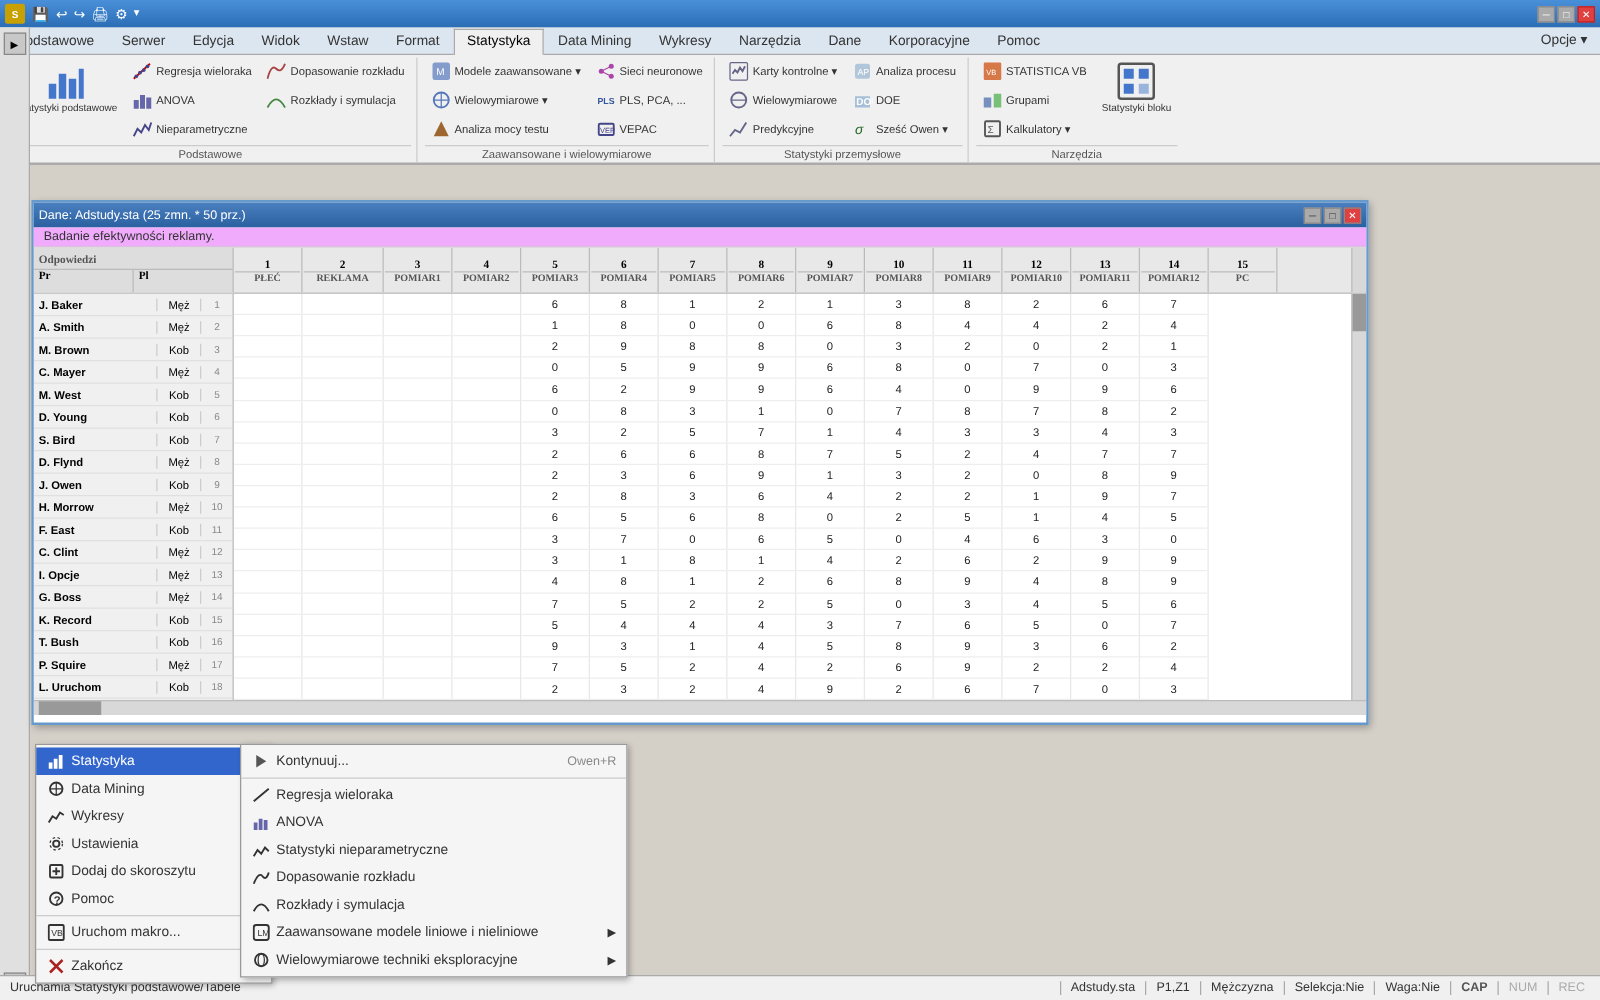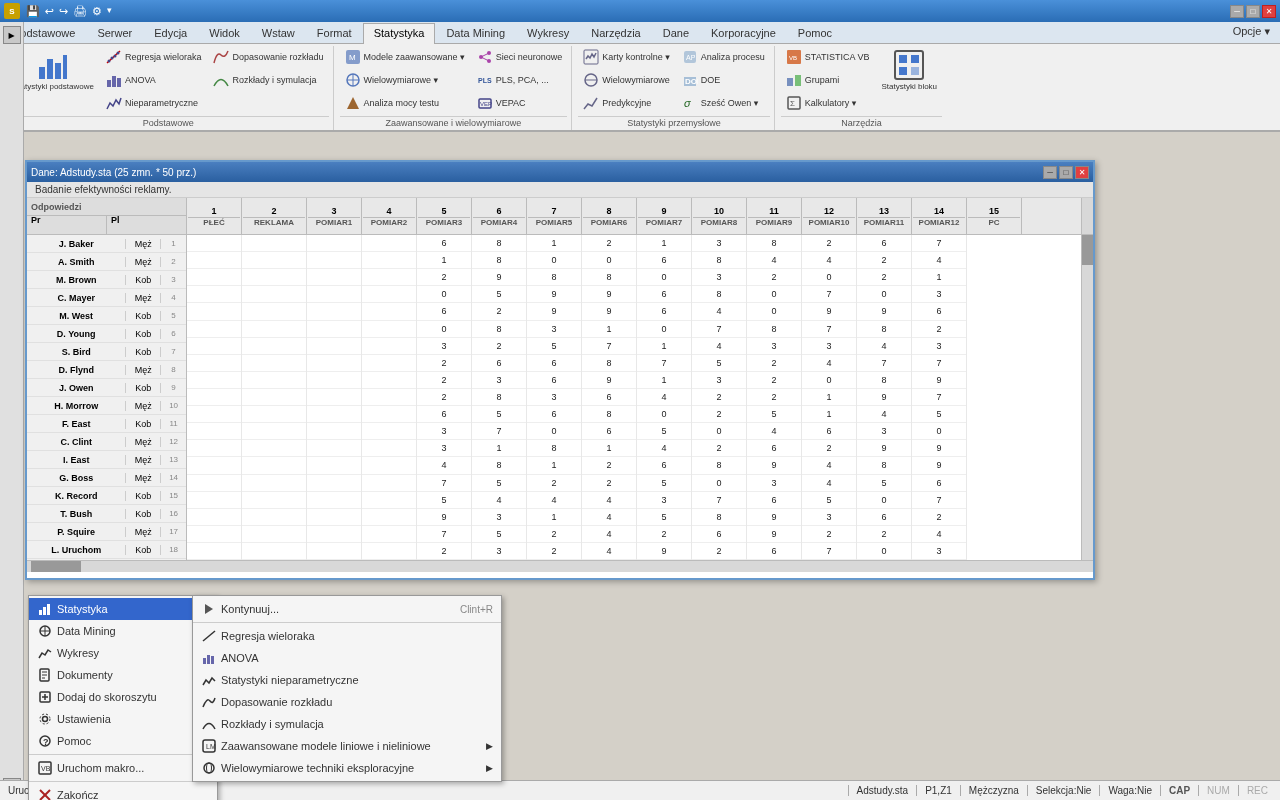--- a/index.html
+++ b/index.html
@@ -43,39 +43,39 @@
     #data-window-title {
       background: linear-gradient(to bottom, #4a7fc0, #2a5fa0);
       color: white; height: 20px;
       display: flex; align-items: center; justify-content: space-between;
       padding: 0 4px; font-size: 11px;
     }
     #data-window-title .dw-controls { display: flex; gap: 2px; }
     #data-window-title .dw-btn { width: 14px; height: 13px; background: #aaa; border: 1px solid #888; display: flex; align-items: center; justify-content: center; font-size: 8px; cursor: pointer; color: #333; }
     #data-window-title .dw-btn.close { background: #e04040; color: white; }
 
-    #data-subtitle { background: #e5e5e5; padding: 2px 8px; font-size: 10px; color: #333; border-bottom: 1px solid #ccc; }
+    #data-subtitle { background: #f0abfc; padding: 2px 8px; font-size: 10px; color: #333; border-bottom: 1px solid #ccc; }
 
     #spreadsheet { display: flex; flex-direction: column; overflow: hidden; height: calc(100% - 42px); }
-    #sheet-header { display: flex; background: #e8e8e8; border-bottom: 1px solid #bbb; font-size: 9px; font-weight: bold; }
+    #sheet-header { display: flex; background: #e8e8e8; border-bottom: 1px solid #bbb; font-size: 9px; font-weight: bold; font-family: Liberation Serif, serif; }
     .sh-corner { width: 160px; min-width: 160px; height: 36px; border-right: 1px solid #bbb; background: #ddd; display: flex; flex-direction: column; }
     .sh-corner-top { height: 18px; border-bottom: 1px solid #bbb; display: flex; align-items: center; padding: 0 4px; font-size: 9px; color: #555; }
     .sh-corner-bottom { height: 18px; display: flex; }
     .sh-corner-label { flex: 1; display: flex; align-items: center; padding-left: 4px; font-size: 9px; border-right: 1px solid #bbb; }
     .sh-corner-label2 { flex: 1; display: flex; align-items: center; padding-left: 4px; font-size: 9px; }
 
     .col-headers { display: flex; overflow: hidden; flex: 1; }
     .col-header { min-width: 55px; max-width: 55px; height: 36px; border-right: 1px solid #bbb; display: flex; flex-direction: column; align-items: center; justify-content: center; font-size: 9px; text-align: center; padding: 1px; }
     .col-header-num { font-weight: bold; border-bottom: 1px solid #bbb; width: 100%; text-align: center; padding: 1px 0; }
     .col-header-name { font-size: 8px; color: #555; }
 
     #sheet-body { display: flex; overflow: hidden; flex: 1; }
     .row-headers { width: 160px; min-width: 160px; overflow: hidden; background: #f0f0f0; border-right: 1px solid #bbb; }
     .row-header { height: 18px; display: flex; align-items: center; border-bottom: 1px solid #e0e0e0; font-size: 9px; }
-    .rh-name { width: 100px; padding: 0 4px; overflow: hidden; text-overflow: ellipsis; white-space: nowrap; border-right: 1px solid #ccc; font-weight: bold; text-align: center; }
+    .rh-name { width: 100px; padding: 0 4px; overflow: hidden; text-overflow: ellipsis; white-space: nowrap; border-right: 1px solid #ccc; font-weight: bold; }
     .rh-type { width: 35px; border-right: 1px solid #ccc; text-align: center; font-size: 9px; padding: 0 2px; }
     .rh-num { width: 25px; text-align: center; color: #888; font-size: 8px; }
     .data-col { display: flex; flex-direction: column; min-width: 55px; max-width: 55px; border-right: 1px solid #e8e8e8; }
     .data-cell { height: 18px; border-bottom: 1px solid #eeeeee; display: flex; align-items: center; justify-content: center; font-size: 9px; color: #222; }
 
     
     #main-context-menu {
       position: absolute; left: 28px; top: 595px;
       background: #f5f5f5; border: 1px solid #999;
       box-shadow: 2px 2px 5px rgba(0,0,0,0.3);
@@ -557,21 +557,21 @@
             <div class="rh-name">F. East</div>
             <div class="rh-type">Kob</div>
             <div class="rh-num">11</div>
           </div>
         <div class="row-header">
             <div class="rh-name">C. Clint</div>
             <div class="rh-type">Męż</div>
             <div class="rh-num">12</div>
           </div>
         <div class="row-header">
-            <div class="rh-name">I. East</div>
+            <div class="rh-name">I. Opcje</div>
             <div class="rh-type">Męż</div>
             <div class="rh-num">13</div>
           </div>
         <div class="row-header">
             <div class="rh-name">G. Boss</div>
             <div class="rh-type">Męż</div>
             <div class="rh-num">14</div>
           </div>
         <div class="row-header">
             <div class="rh-name">K. Record</div>
@@ -936,53 +936,41 @@
       <svg width="14" height="14" viewBox="0 0 14 14">
           <polyline points="1,12 4,7 7,9 10,4 13,6" stroke="#333" stroke-width="1.5" fill="none"></polyline>
         </svg>
     </div>
     <span>Wykresy</span>
     <span class="ctx-arrow">▶</span>
   </div>
   <div class="ctx-item">
     <div class="ctx-icon">
       <svg width="14" height="14" viewBox="0 0 14 14">
-          <rect x="2" y="1" width="9" height="12" rx="1" fill="none" stroke="#333" stroke-width="1.5"></rect>
-          <line x1="4" y1="4" x2="9" y2="4" stroke="#333" stroke-width="1"></line>
-          <line x1="4" y1="7" x2="9" y2="7" stroke="#333" stroke-width="1"></line>
-          <line x1="4" y1="10" x2="7" y2="10" stroke="#333" stroke-width="1"></line>
-        </svg>
-    </div>
-    <span>Dokumenty</span>
+          <circle cx="7" cy="7" r="2.5" fill="none" stroke="#333" stroke-width="1.5"></circle>
+          <circle cx="7" cy="7" r="5" fill="none" stroke="#333" stroke-width="1" stroke-dasharray="2,2"></circle>
+        </svg>
+    </div>
+    <span>Ustawienia</span>
     <span class="ctx-arrow">▶</span>
   </div>
   <div class="ctx-item">
     <div class="ctx-icon">
       <svg width="14" height="14" viewBox="0 0 14 14">
           <rect x="2" y="2" width="10" height="10" rx="1" fill="none" stroke="#333" stroke-width="1.5"></rect>
           <line x1="7" y1="4" x2="7" y2="10" stroke="#333" stroke-width="1.5"></line>
           <line x1="4" y1="7" x2="10" y2="7" stroke="#333" stroke-width="1.5"></line>
         </svg>
     </div>
     <span>Dodaj do skoroszytu</span>
     <span class="ctx-arrow">▶</span>
   </div>
   <div class="ctx-item">
     <div class="ctx-icon">
       <svg width="14" height="14" viewBox="0 0 14 14">
-          <circle cx="7" cy="7" r="2.5" fill="none" stroke="#333" stroke-width="1.5"></circle>
-          <circle cx="7" cy="7" r="5" fill="none" stroke="#333" stroke-width="1" stroke-dasharray="2,2"></circle>
-        </svg>
-    </div>
-    <span>Ustawienia</span>
-    <span class="ctx-arrow">▶</span>
-  </div>
-  <div class="ctx-item">
-    <div class="ctx-icon">
-      <svg width="14" height="14" viewBox="0 0 14 14">
           <circle cx="7" cy="7" r="5" fill="none" stroke="#333" stroke-width="1.5"></circle>
           <text x="5" y="11" fill="#333" font-size="9" font-weight="bold">?</text>
         </svg>
     </div>
     <span>Pomoc</span>
     <span class="ctx-arrow">▶</span>
   </div>
   <div class="ctx-separator"></div>
   <div class="ctx-item">
     <div class="ctx-icon">
@@ -1006,21 +994,21 @@
 </div>
 
 <div id="sub-context-menu">
   <div class="sub-item">
     <div class="sub-icon">
       <svg width="14" height="14" viewBox="0 0 14 14">
           <polygon points="3,2 11,7 3,12" fill="#555"></polygon>
         </svg>
     </div>
     <span>Kontynuuj...</span>
-    <span class="shortcut">Clint+R</span>
+    <span class="shortcut">Owen+R</span>
   </div>
   <div class="sub-separator"></div>
   <div class="sub-item">
     <div class="sub-icon">
       <svg width="14" height="14" viewBox="0 0 14 14">
           <line x1="1" y1="12" x2="13" y2="2" stroke="#333" stroke-width="1.5"></line>
         </svg>
     </div>
     <span>Regresja wieloraka</span>
   </div>

